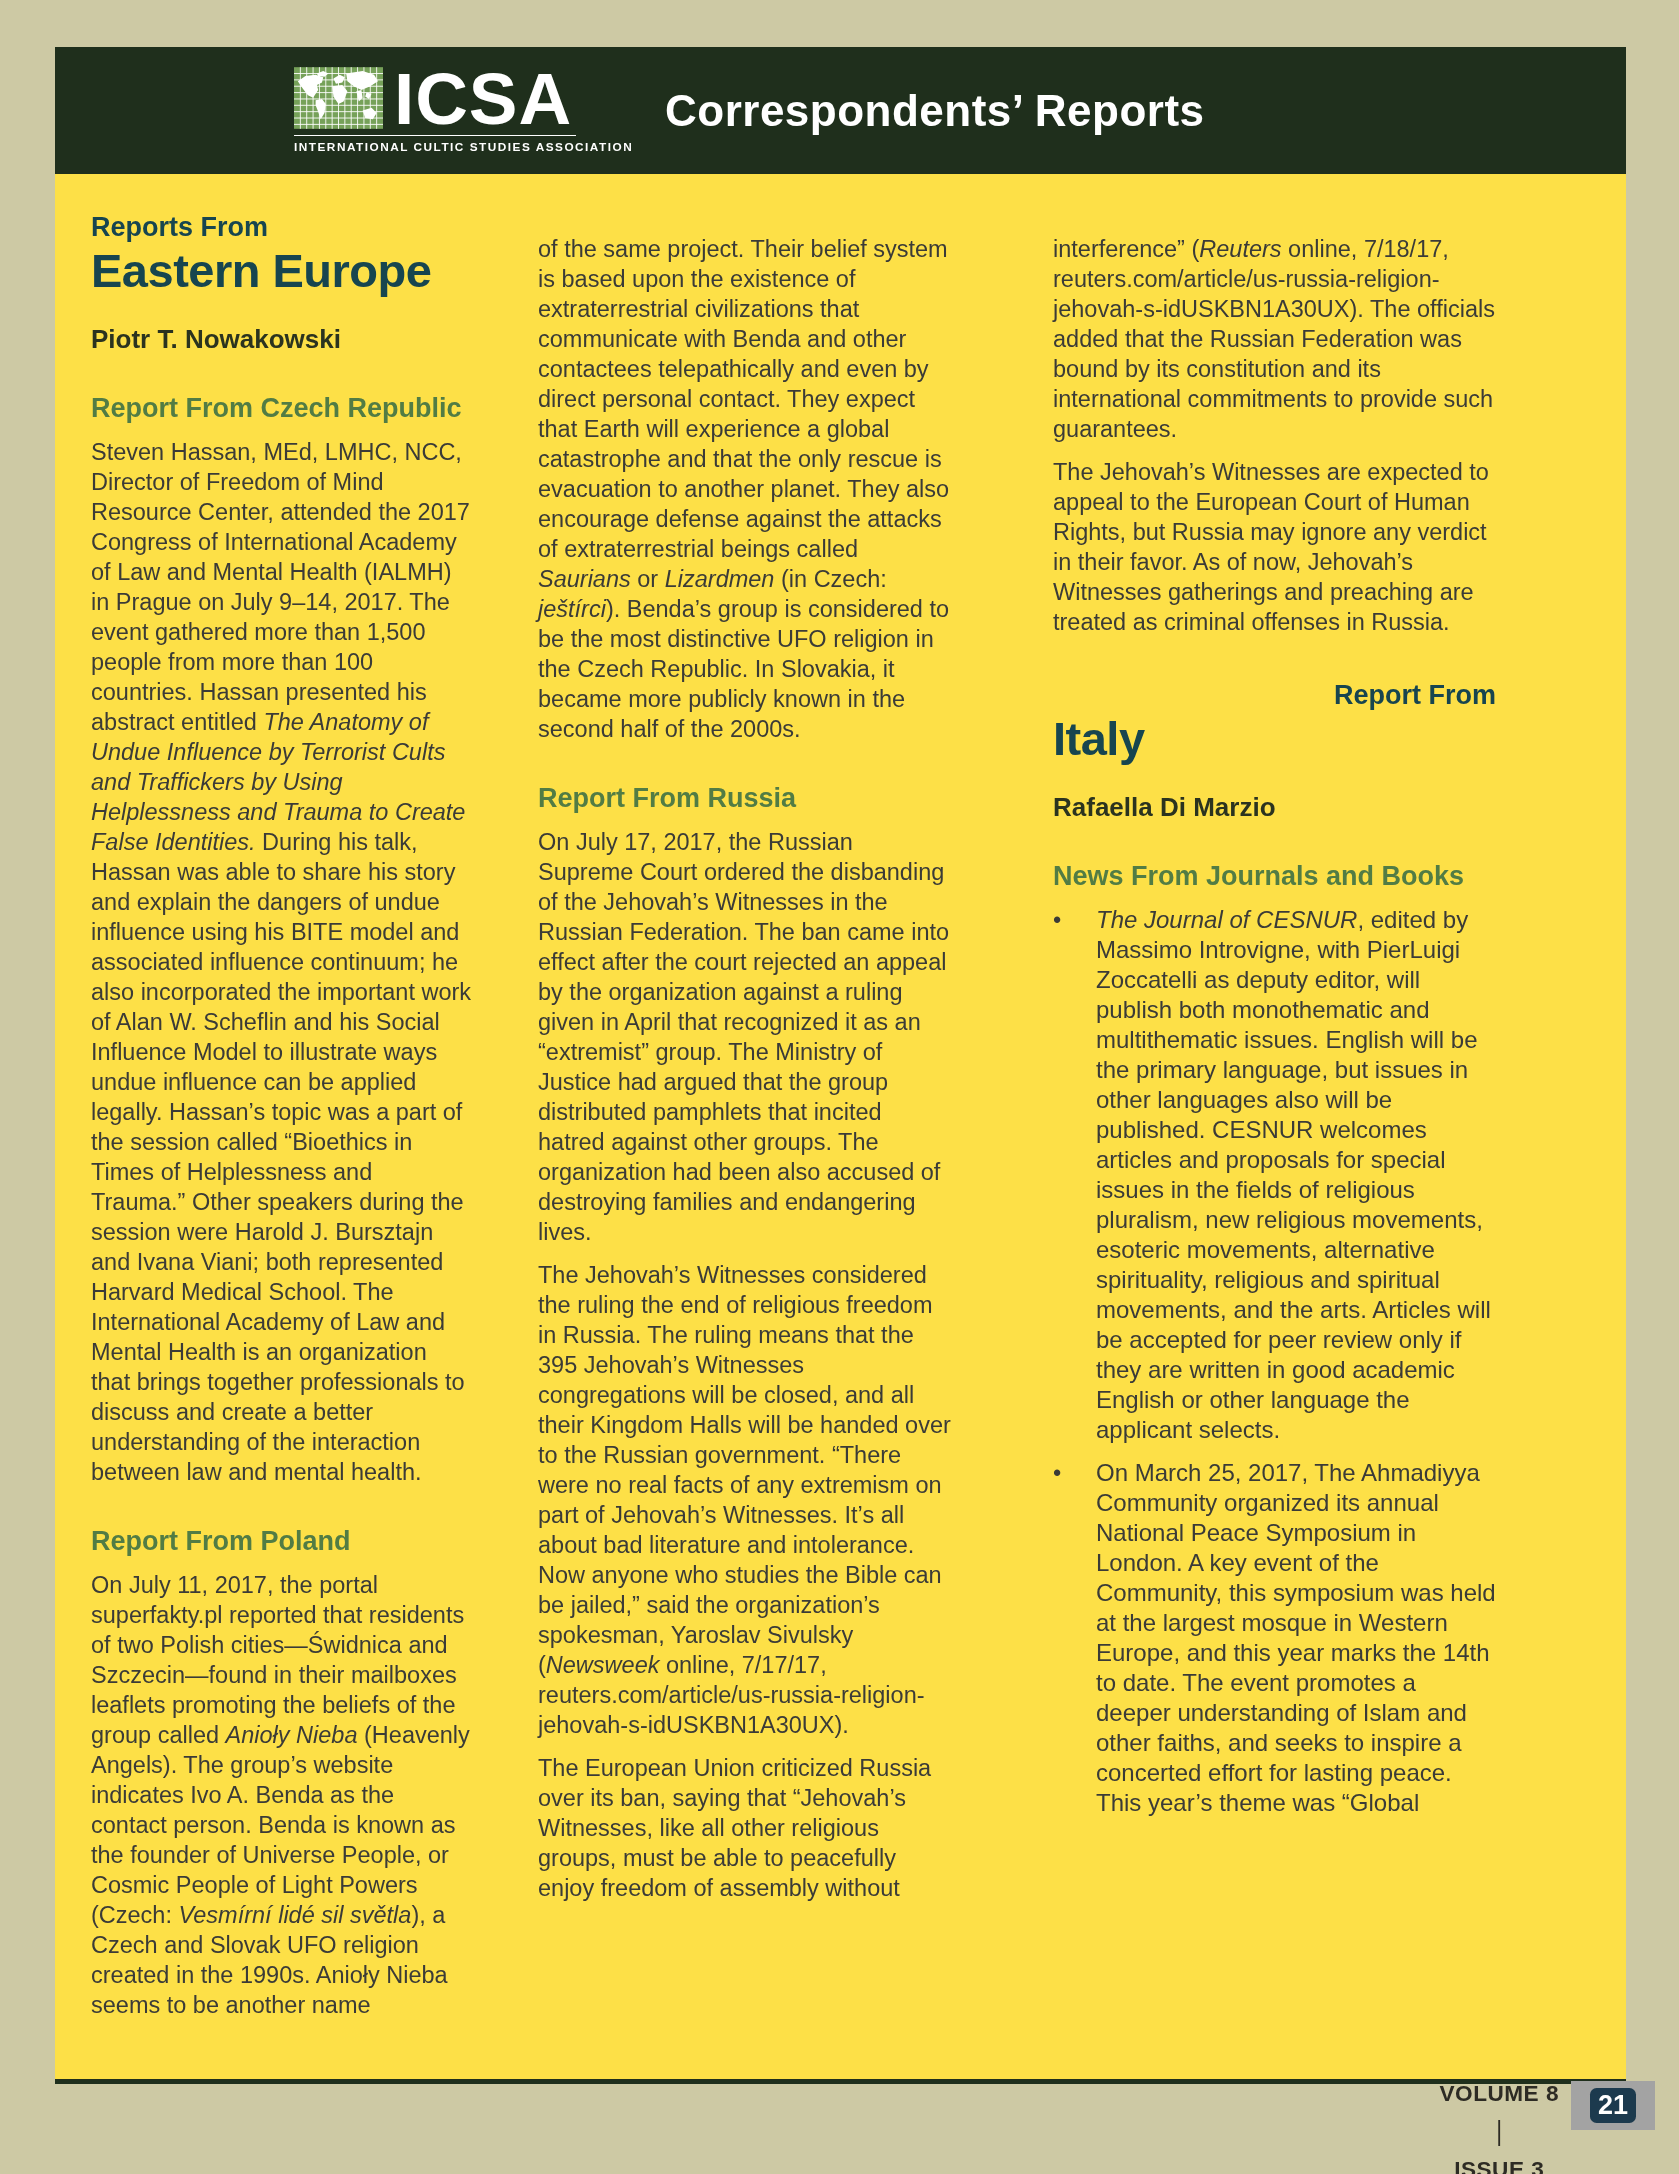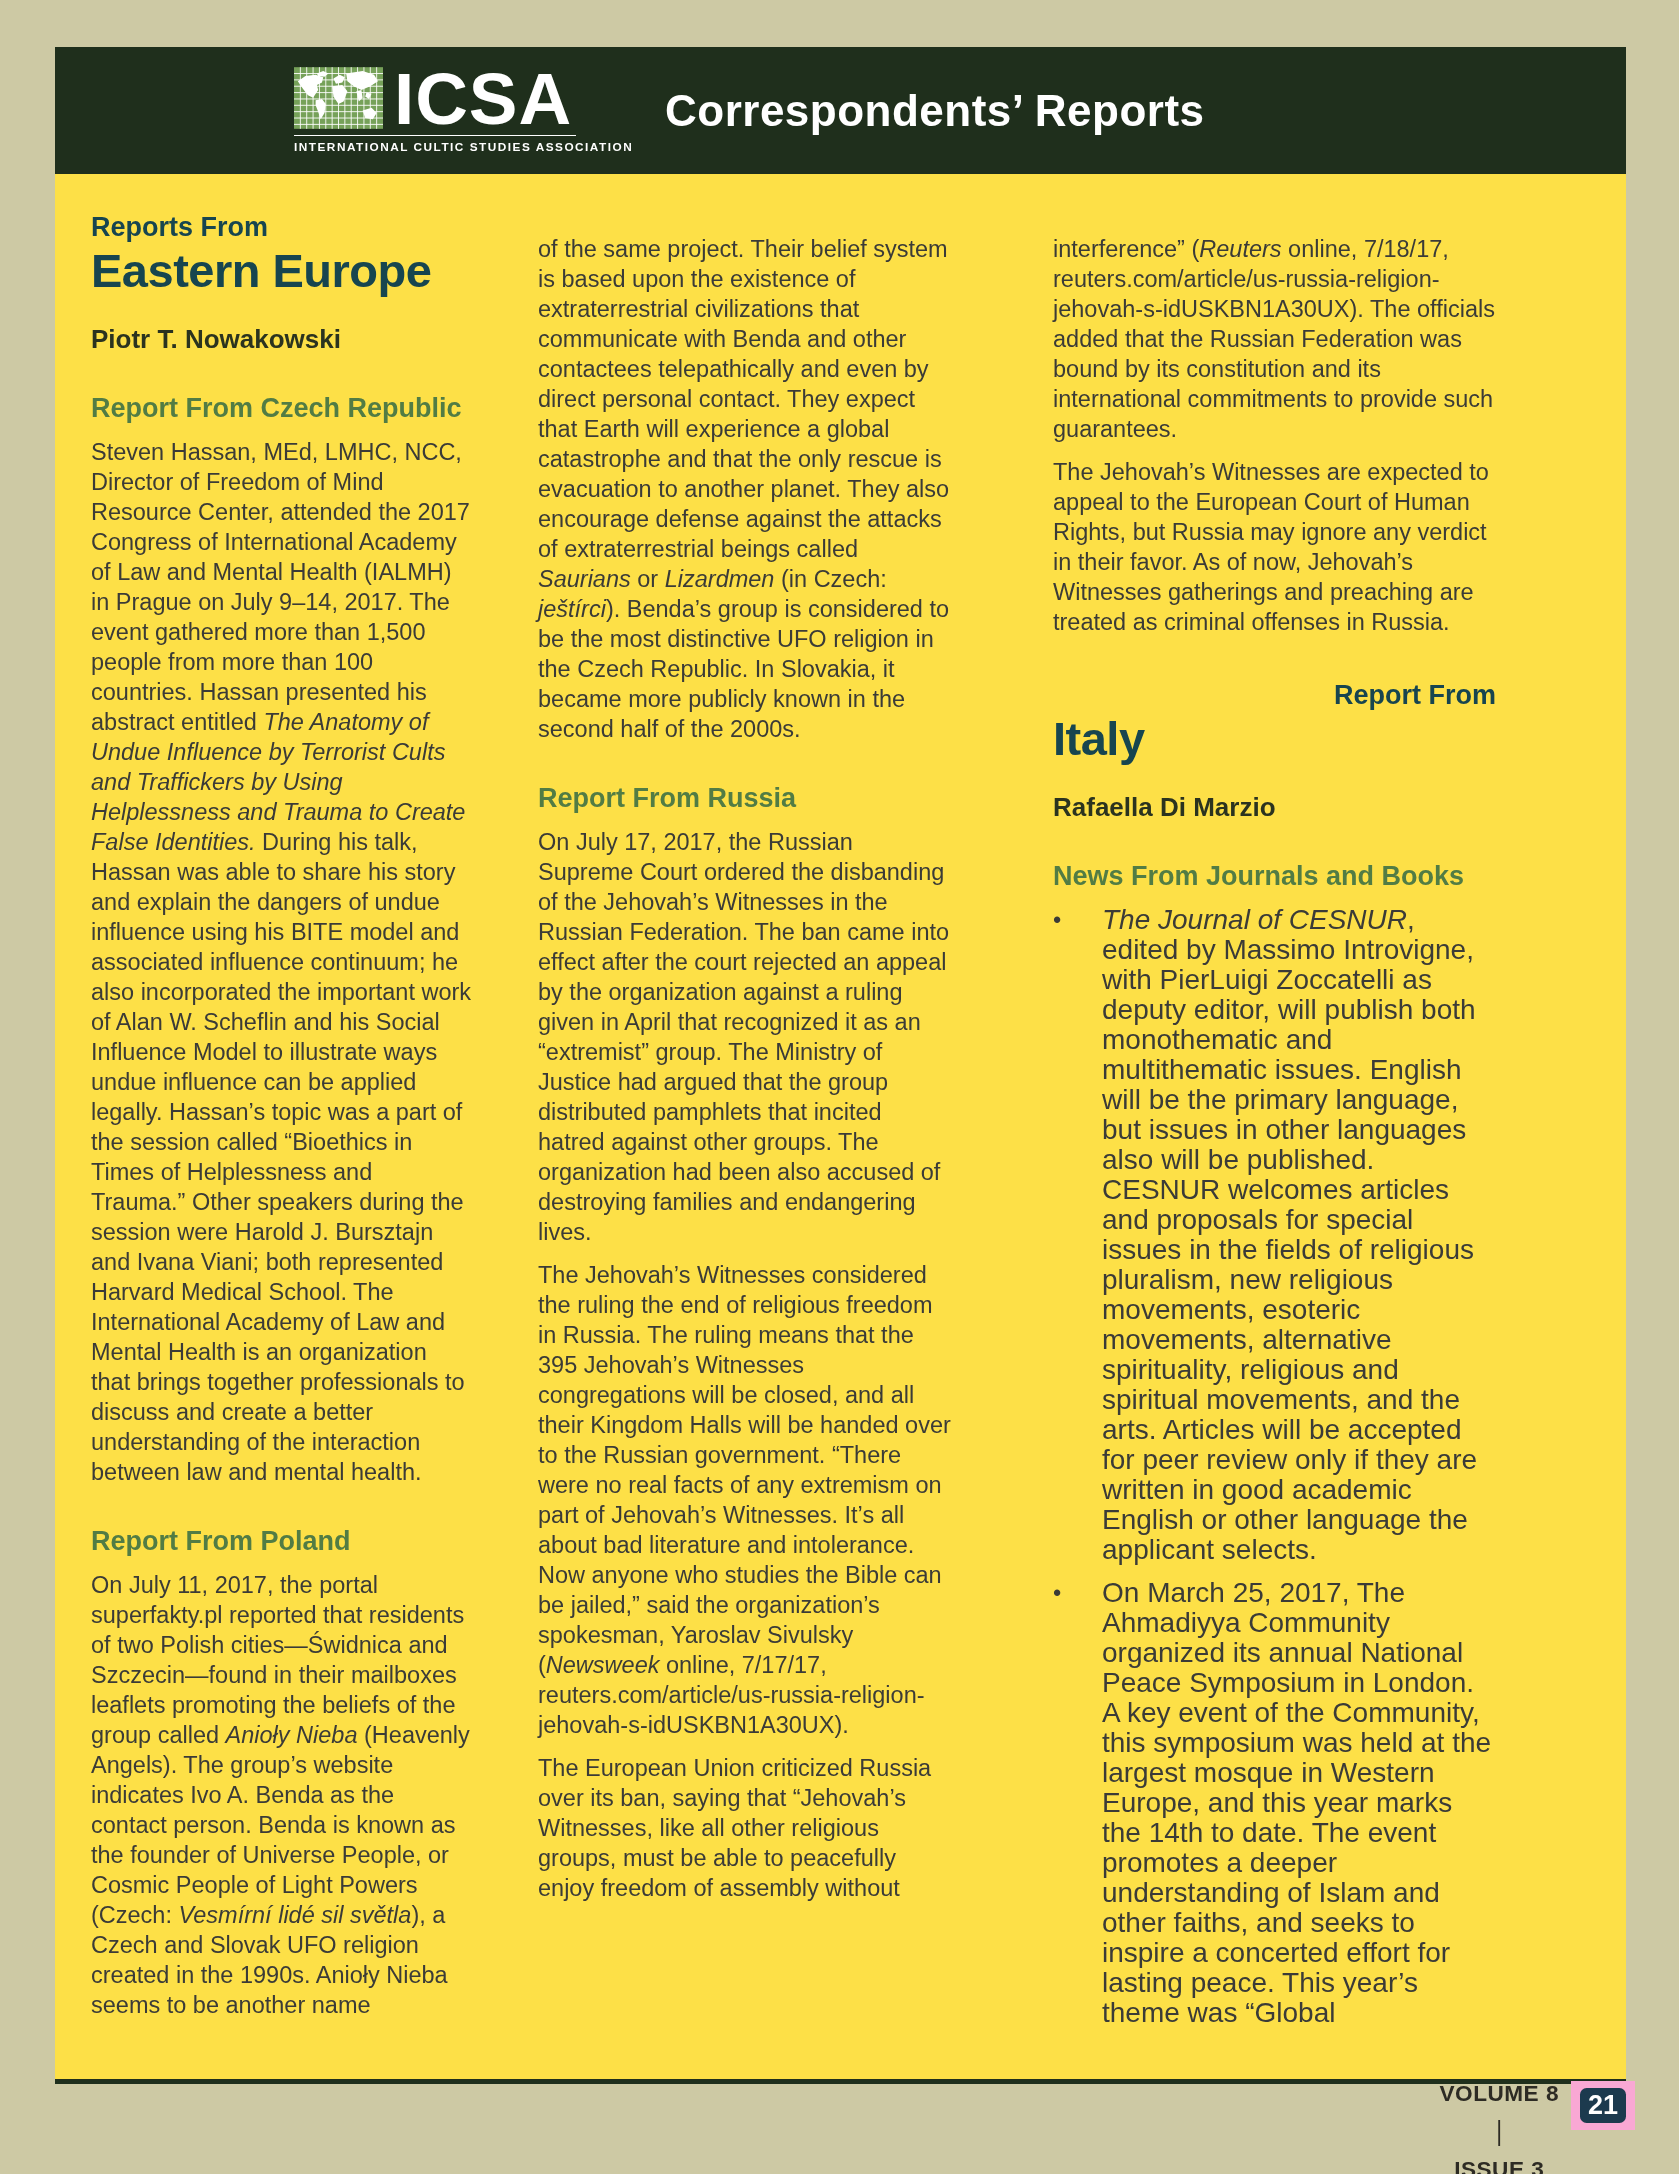--- a/index.html
+++ b/index.html
@@ -45,34 +45,34 @@
   .col:nth-child(3){width:443px;margin-left:101px;padding-top:60px;}
   .eyebrow{color:#17454f;font-weight:bold;font-size:27px;line-height:31px;}
   .col .eyebrow:not(:first-child){margin-top:43px;text-align:right;}
   .h1{color:#17454f;font-weight:bold;font-size:47px;line-height:51px;letter-spacing:-0.5px;margin-top:1.9px;}
   .author{color:#2b331f;font-weight:bold;font-size:26px;line-height:30px;margin-top:28px;}
   .h2{color:#527c44;font-weight:bold;font-size:27px;line-height:32px;margin-top:38px;margin-bottom:13px;}
   .p{color:#3b3b37;font-size:23.5px;line-height:30px;margin:0 0 13px 0;}
   .p i{font-style:italic;}
   .bullet{display:flex;margin:0 0 13px 0;}
   .bullet-marker{flex:none;width:43px;color:#3b3b37;font-size:23.5px;line-height:30px;}
-  .bullet-text{flex:1;color:#3b3b37;font-size:28px;line-height:30px;margin-left:6px;}
+  .bullet-text{flex:1;color:#3b3b37;font-size:24px;line-height:30px;}
   .bullet-text i{font-style:italic;}
   
   .footer-text{
     position:absolute;top:2034px;right:67px;height:47px;
     display:flex;align-items:center;gap:12.2px;
     font-size:22.6px;color:#2d2b24;flex-direction:column;
   }
   .footer-text .strong{font-weight:bold;letter-spacing:0.5px;}
   .footer-text .sep{font-weight:normal;color:#2d2b24;transform:scaleY(1.2);}
   .footer-text .year{font-weight:normal;color:#4a463c;}
   .page-badge{
-    position:absolute;left:1516px;top:2034px;width:64px;height:49px;
-    background:#f9a8d4;display:flex;align-items:center;justify-content:center;
+    position:absolute;left:1516px;top:2034px;width:84px;height:49px;
+    background:#a3a3a3;display:flex;align-items:center;justify-content:center;
   }
   .page-badge-inner{
     background:#1c3a4e;color:#ffffff;font-weight:bold;font-size:27px;
     padding:1.9px 7.5px;border-radius:6.6px;
   }
 </style>
 </head>
 <body>
 
 <div class="sheet">

